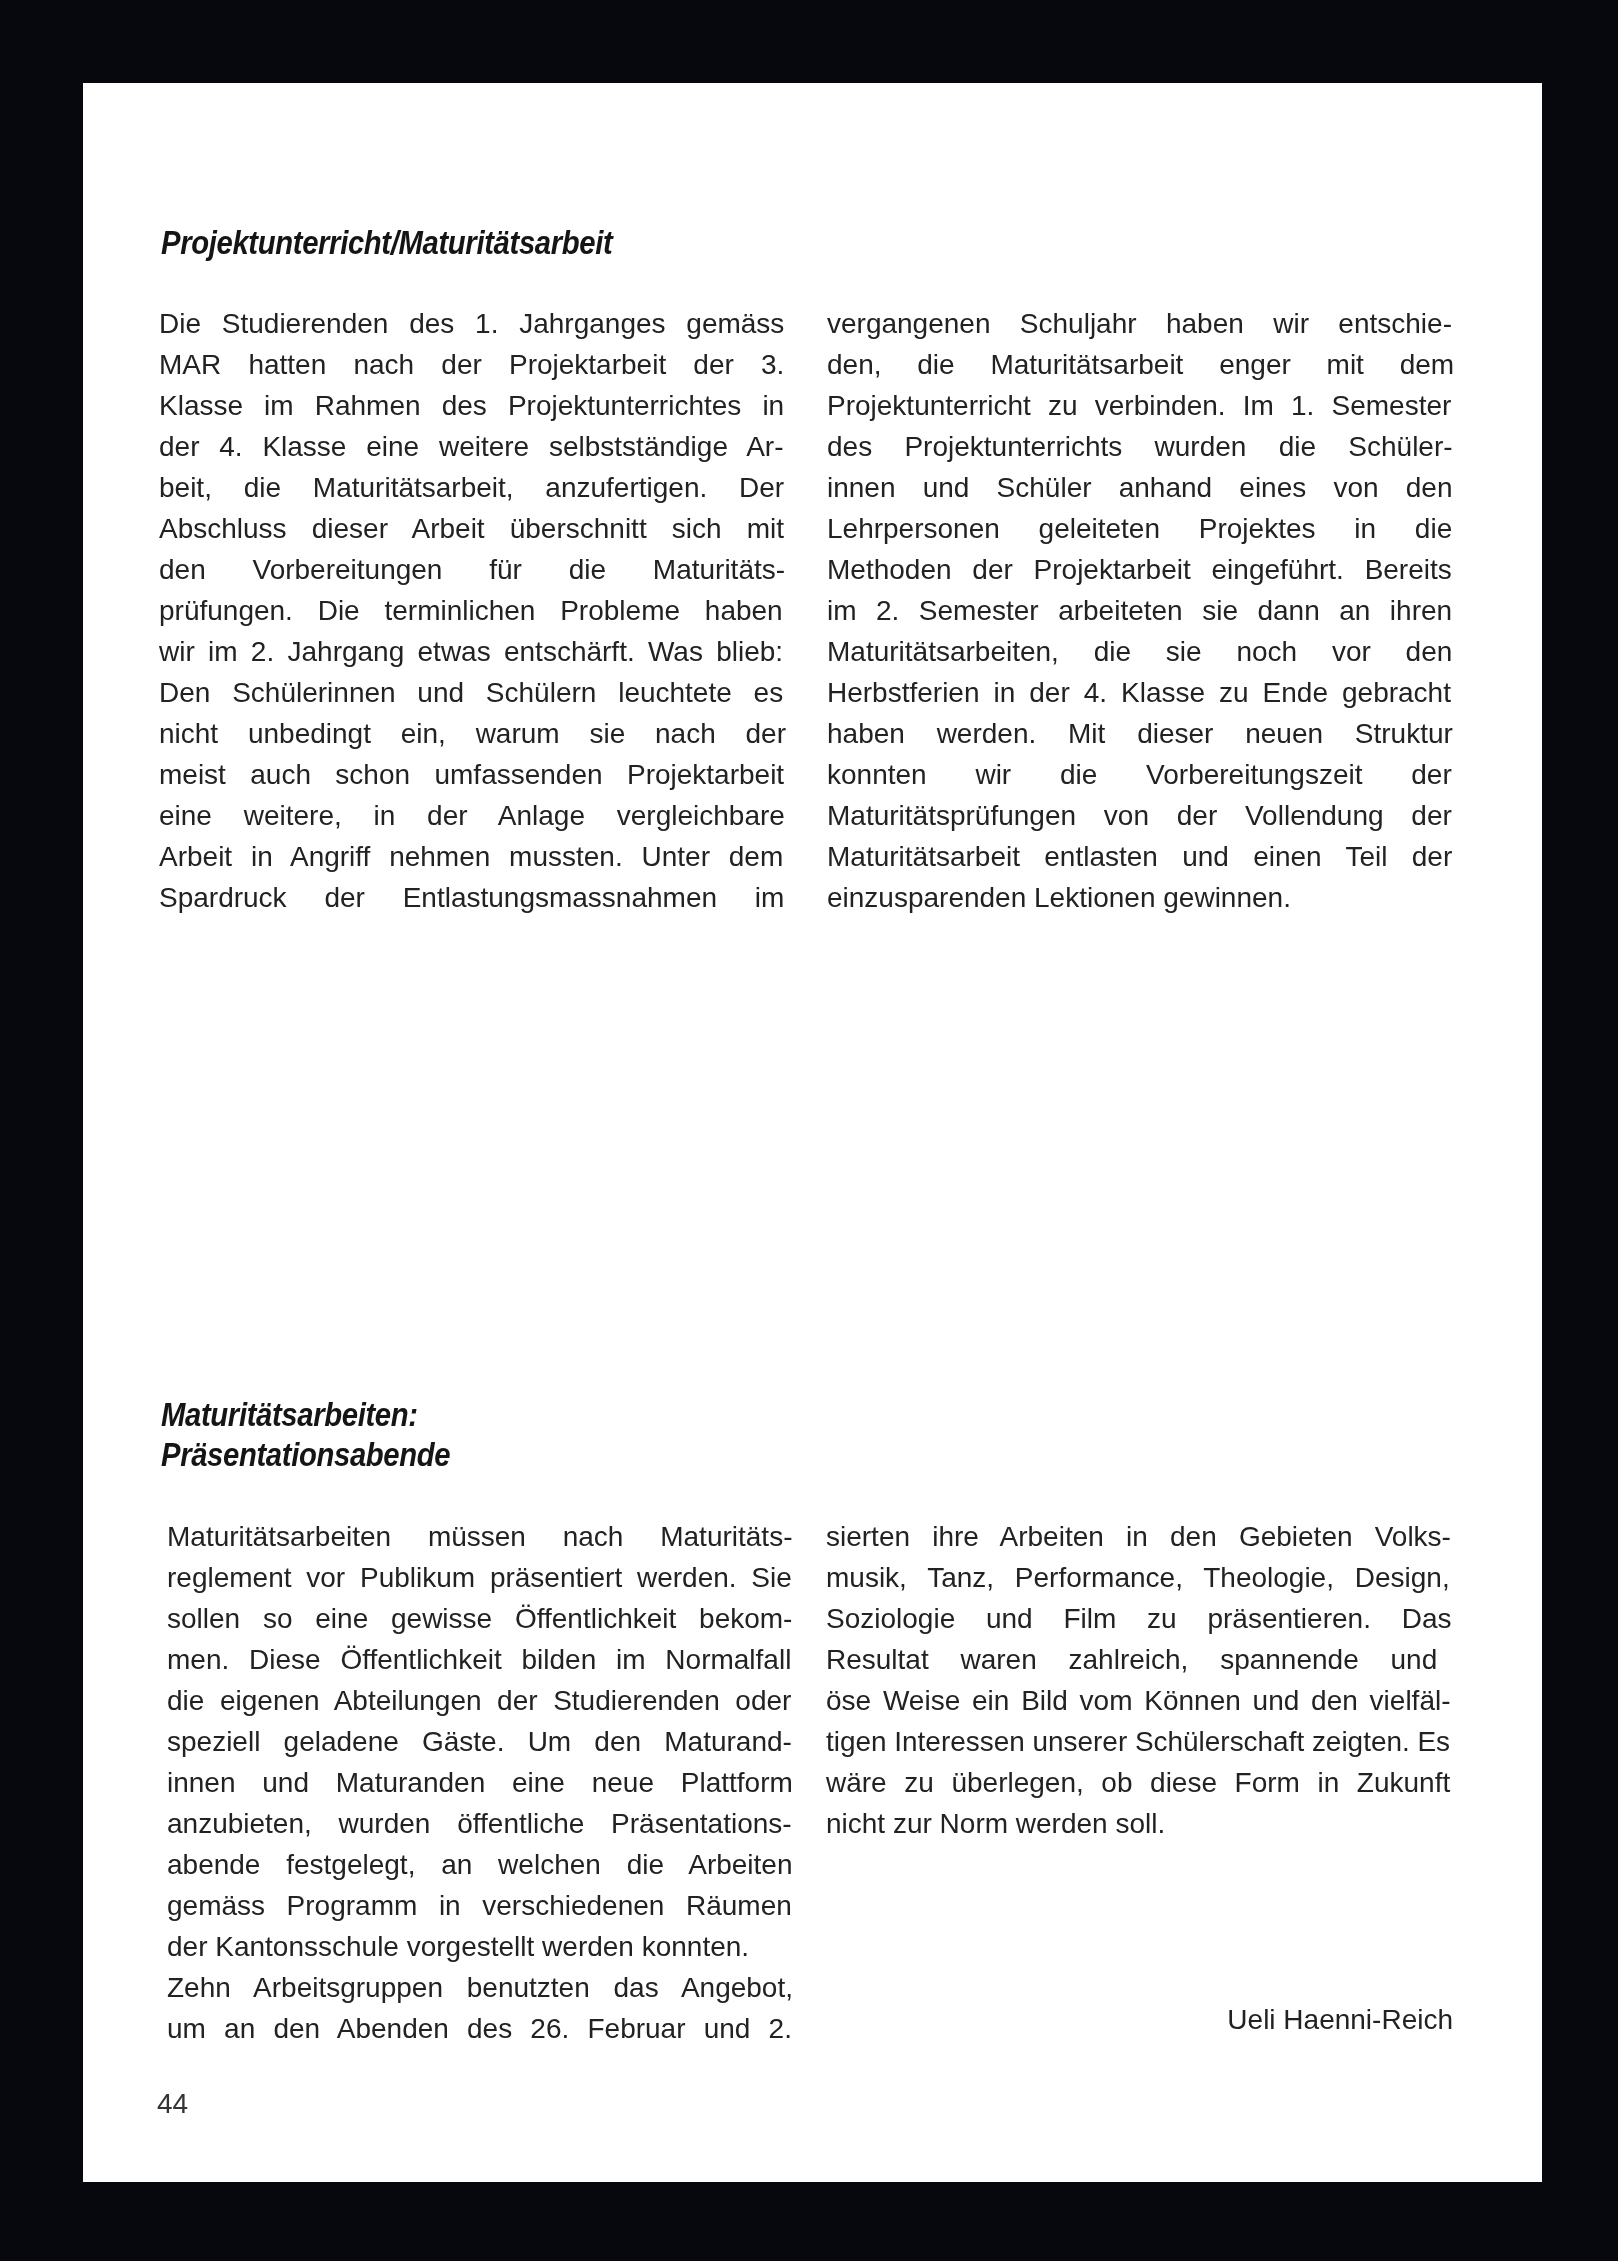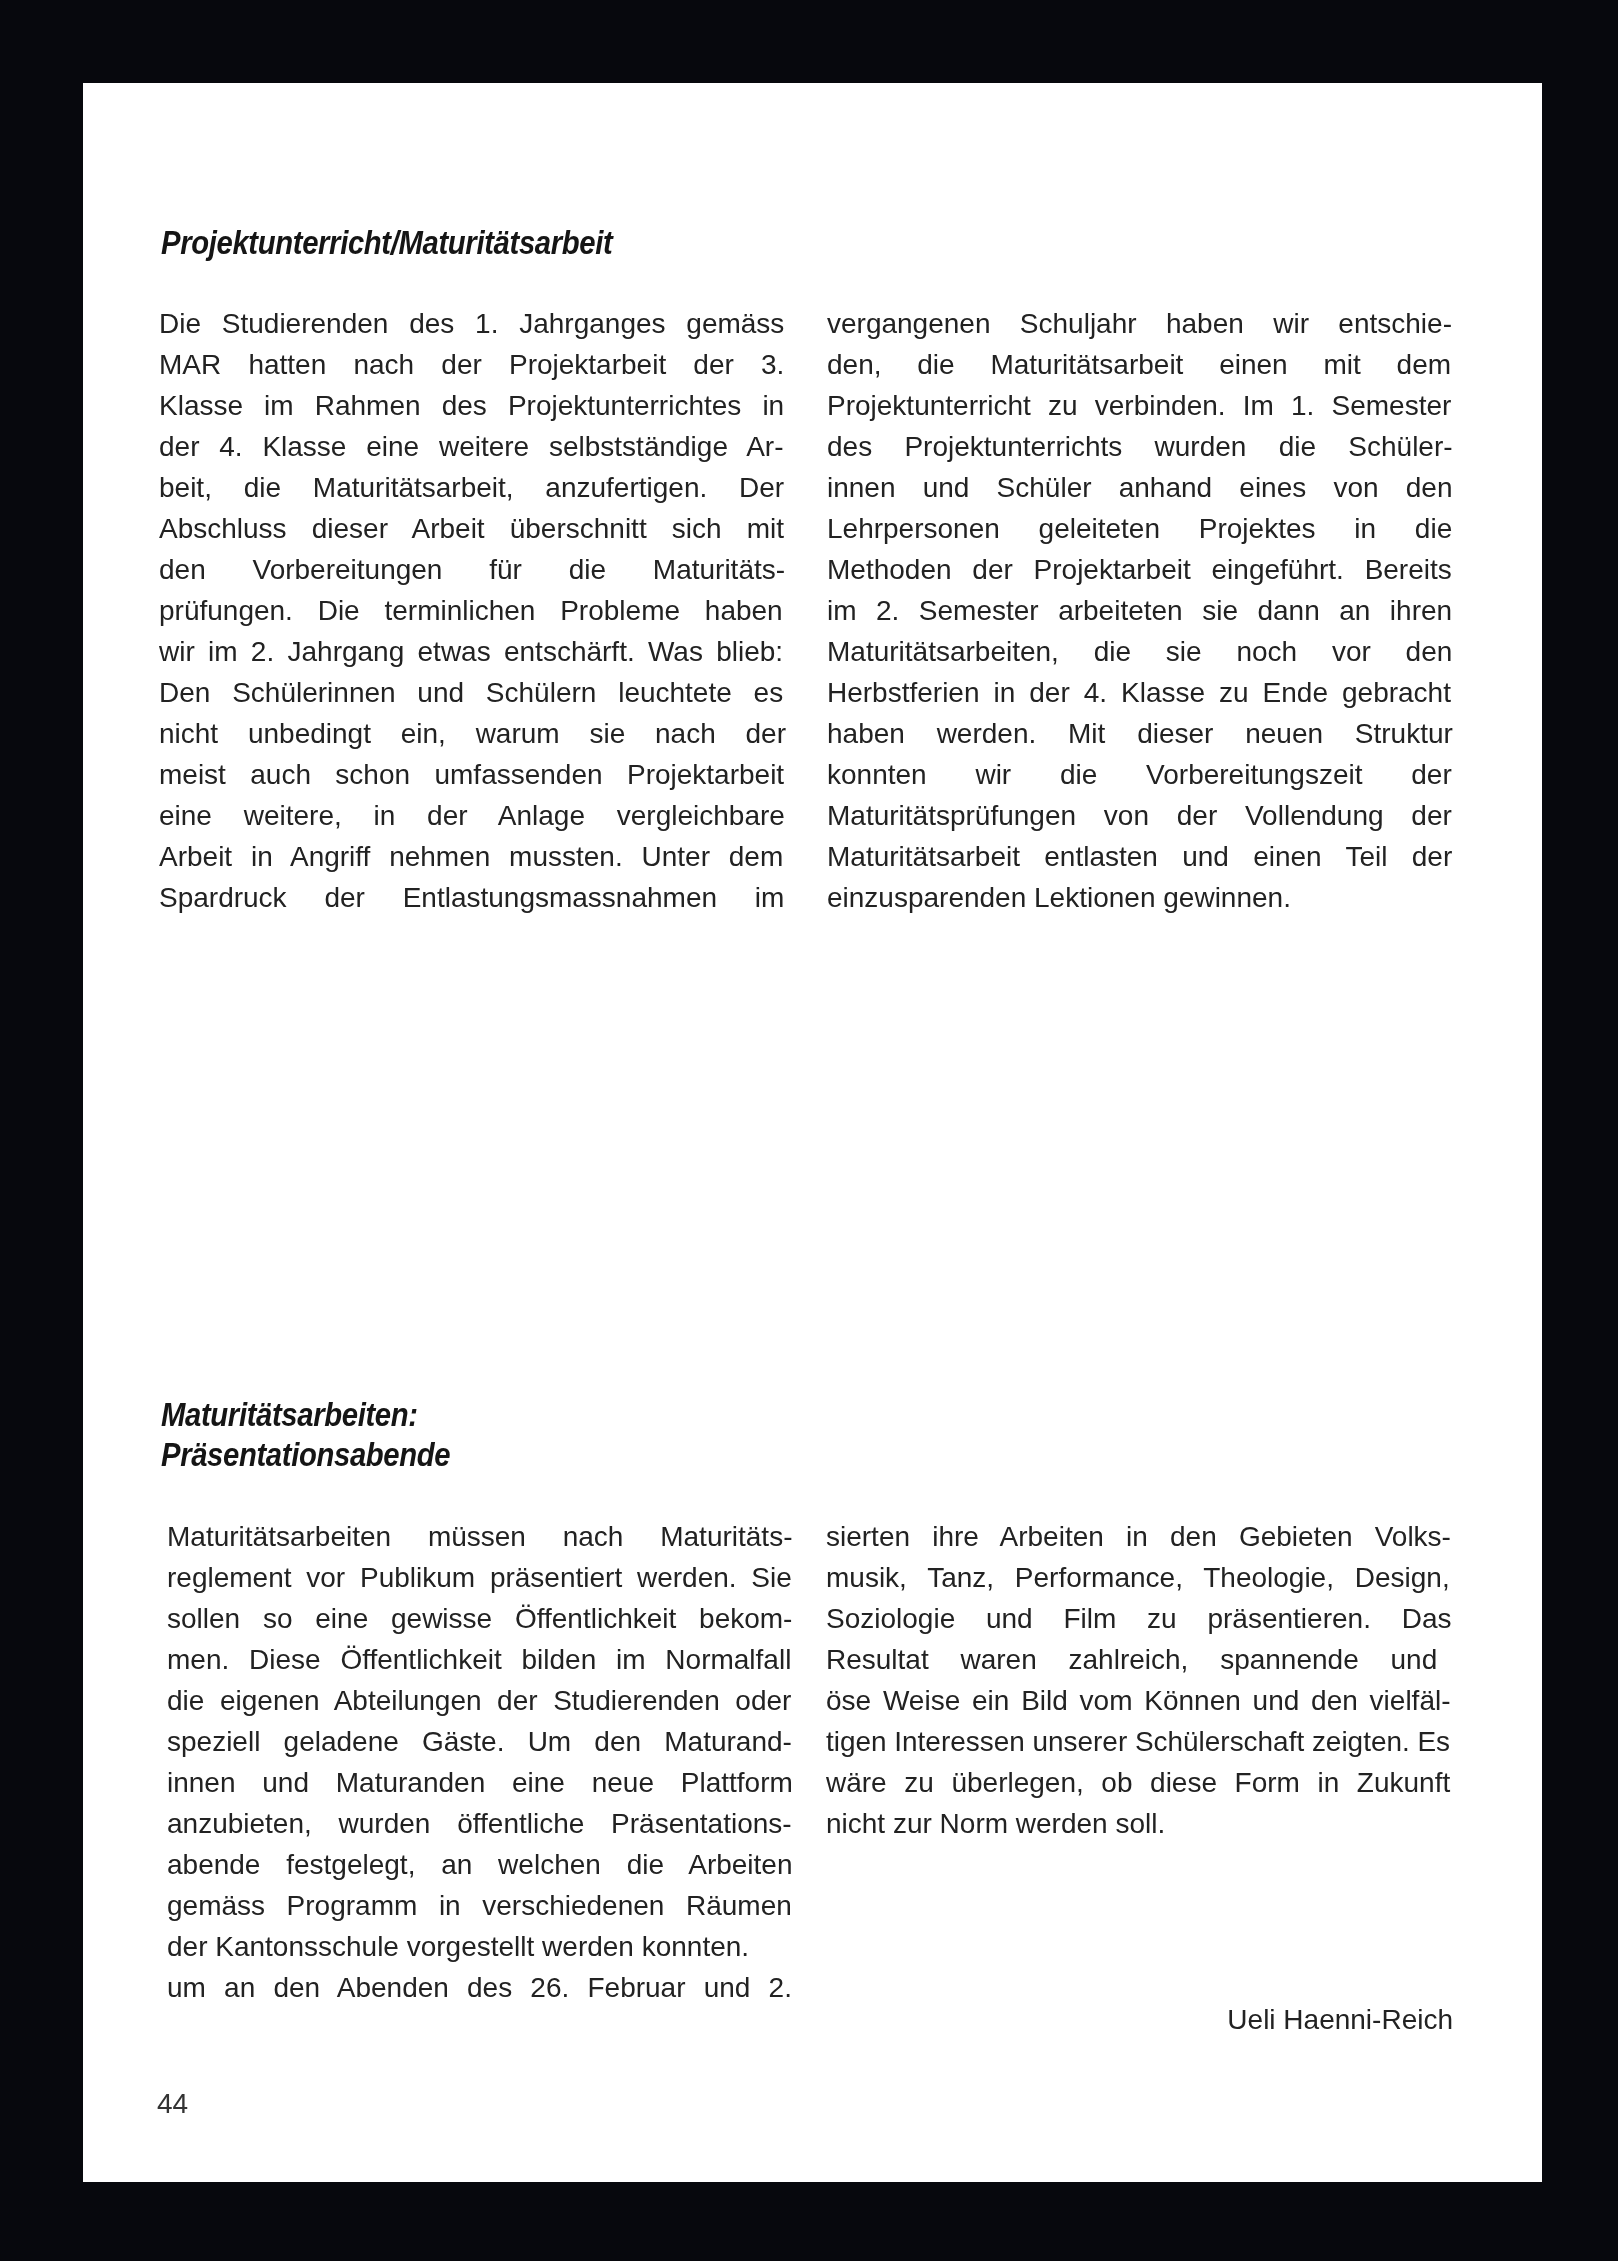--- a/index.html
+++ b/index.html
@@ -88,21 +88,21 @@
     <span class="line" style="display: block; width: auto; word-spacing: 14px; text-align-last: left;">Den Schülerinnen und Schülern leuchtete es</span>
     <span class="line" style="display: block; width: auto; word-spacing: 22px; text-align-last: left;">nicht unbedingt ein, warum sie nach der</span>
     <span class="line" style="display: block; width: auto; word-spacing: 16.6px; text-align-last: left;">meist auch schon umfassenden Projektarbeit</span>
     <span class="line" style="display: block; width: auto; word-spacing: 24px; text-align-last: left;">eine weitere, in der Anlage vergleichbare</span>
     <span class="line" style="display: block; width: auto; word-spacing: 11px; text-align-last: left;">Arbeit in Angriff nehmen mussten. Unter dem</span>
     <span class="line" style="display: block; width: auto; word-spacing: 30px; text-align-last: left;">Spardruck der Entlastungsmassnahmen im</span>
   </div>
 
   <div class="col" style="left:744px; top:220px;">
     <span class="line" style="display: block; width: auto; word-spacing: 21.6px; text-align-last: left;">vergangenen Schuljahr haben wir entschie-</span>
-    <span class="line" style="display: block; width: auto; word-spacing: 28px; text-align-last: left;">den, die Maturitätsarbeit einen mit dem</span>
+    <span class="line" style="display: block; width: auto; word-spacing: 28px; text-align-last: left;">den, die Maturitätsarbeit enger mit dem</span>
     <span class="line" style="display: block; width: auto; word-spacing: 9.4px; text-align-last: left;">Projektunterricht zu verbinden. Im 1. Semester</span>
     <span class="line" style="display: block; width: auto; word-spacing: 24.5px; text-align-last: left;">des Projektunterrichts wurden die Schüler-</span>
     <span class="line" style="display: block; width: auto; word-spacing: 19.4px; text-align-last: left;">innen und Schüler anhand eines von den</span>
     <span class="line" style="display: block; width: auto; word-spacing: 31px; text-align-last: left;">Lehrpersonen geleiteten Projektes in die</span>
     <span class="line" style="display: block; width: auto; word-spacing: 13px; text-align-last: left;">Methoden der Projektarbeit eingeführt. Bereits</span>
     <span class="line" style="display: block; width: auto; word-spacing: 11.7px; text-align-last: left;">im 2. Semester arbeiteten sie dann an ihren</span>
     <span class="line" style="display: block; width: auto; word-spacing: 27px; text-align-last: left;">Maturitätsarbeiten, die sie noch vor den</span>
     <span class="line" style="display: block; width: auto; word-spacing: 6.2px; text-align-last: left;">Herbstferien in der 4. Klasse zu Ende gebracht</span>
     <span class="line" style="display: block; width: auto; word-spacing: 24px; text-align-last: left;">haben werden. Mit dieser neuen Struktur</span>
     <span class="line" style="display: block; width: auto; word-spacing: 41px; text-align-last: left;">konnten wir die Vorbereitungszeit der</span>
@@ -121,20 +121,21 @@
     <span class="line" style="display: block; width: auto; word-spacing: 7px; text-align-last: left;">reglement vor Publikum präsentiert werden. Sie</span>
     <span class="line" style="display: block; width: auto; word-spacing: 15px; text-align-last: left;">sollen so eine gewisse Öffentlichkeit bekom-</span>
     <span class="line" style="display: block; width: auto; word-spacing: 12px; text-align-last: left;">men. Diese Öffentlichkeit bilden im Normalfall</span>
     <span class="line" style="display: block; width: auto; word-spacing: 7.8px; text-align-last: left;">die eigenen Abteilungen der Studierenden oder</span>
     <span class="line" style="display: block; width: auto; word-spacing: 15.4px; text-align-last: left;">speziell geladene Gäste. Um den Maturand-</span>
     <span class="line" style="display: block; width: auto; word-spacing: 19px; text-align-last: left;">innen und Maturanden eine neue Plattform</span>
     <span class="line" style="display: block; width: auto; word-spacing: 19px; text-align-last: left;">anzubieten, wurden öffentliche Präsentations-</span>
     <span class="line" style="display: block; width: auto; word-spacing: 18px; text-align-last: left;">abende festgelegt, an welchen die Arbeiten</span>
     <span class="line" style="display: block; width: auto; word-spacing: 13.8px; text-align-last: left;">gemäss Programm in verschiedenen Räumen</span>
     <span class="line last" style="display: block; width: auto;">der Kantonsschule vorgestellt werden konnten.</span>
+    <span class="line" style="display: block; width: auto; word-spacing: 16px; text-align-last: left;">Zehn Arbeitsgruppen benutzten das Angebot,</span>
     <span class="line" style="display: block; width: auto; word-spacing: 10.4px; text-align-last: left;">um an den Abenden des 26. Februar und 2.</span>
   </div>
 
   <div class="col" style="left:743px; top:1433px;">
     <span class="line" style="display: block; width: auto; word-spacing: 14.4px; text-align-last: left;">sierten ihre Arbeiten in den Gebieten Volks-</span>
     <span class="line" style="display: block; width: auto; word-spacing: 13px; text-align-last: left;">musik, Tanz, Performance, Theologie, Design,</span>
     <span class="line" style="display: block; width: auto; word-spacing: 23px; text-align-last: left;">Soziologie und Film zu präsentieren. Das</span>
     <span class="line" style="display: block; width: auto; word-spacing: 24px; text-align-last: left;">Resultat waren zahlreich, spannende und</span>
     <span class="line" style="display: block; width: auto; word-spacing: 4px; text-align-last: left;">öse Weise ein Bild vom Können und den vielfäl-</span>
     <span class="line" style="display: block; width: 633px; transform: scaleX(0.997442); text-align-last: left;">tigen Interessen unserer Schülerschaft zeigten. Es</span>

